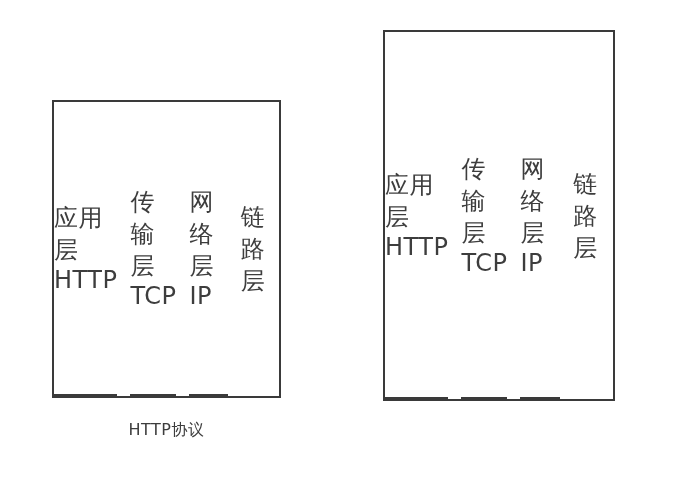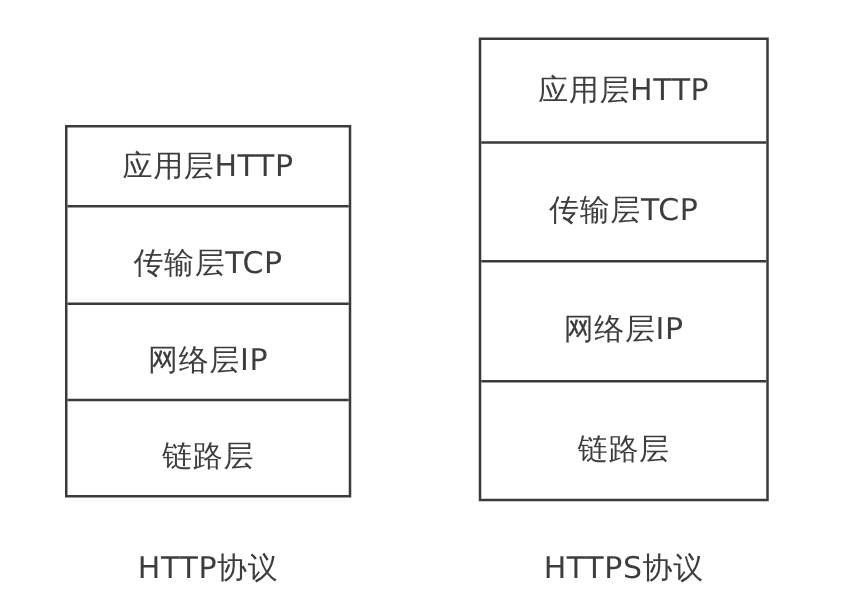--- a/index.html
+++ b/index.html
@@ -13,21 +13,21 @@
     width: 694px;
     height: 492px;
     background: var(--color-background, #ffffff);
     overflow: hidden;
   }
   .stack {
     position: absolute;
     box-sizing: border-box;
     border: 2px solid var(--color-border, #3a3a3a);
     display: flex;
-    flex-direction: column;
+    flex-direction: row;
     background: var(--color-background, #ffffff);
     gap: 13px;
   }
   .stack-http {
     left: 52px;
     top: 100px;
     width: 229px;
     height: 298px;
   }
   .stack-https {
@@ -47,25 +47,25 @@
     letter-spacing: 0.5px;
   }
   .layer-row:last-child {
     border-bottom: none;
   }
   .layer-row.ssl {
     color: var(--color-ssl, #ff0000);
   }
   .stack-caption {
     position: absolute;
-    top: 440px;
+    top: 416px;
     height: 28px;
     line-height: 28px;
     text-align: center;
-    font-size: 24px;
+    font-size: 16px;
     color: var(--color-text, #3d3d3d);
     letter-spacing: 0.5px;
   }
   .caption-http {
     left: 52px;
     width: 229px;
   }
   .caption-https {
     left: 383px;
     width: 232px;
@@ -93,16 +93,15 @@
 
   <div class="stack-caption caption-http">HTTP协议</div>
 
   <div class="stack stack-https">
     <div class="layer-row">应用层HTTP</div>
     <div class="layer-row">传输层TCP</div>
     <div class="layer-row">网络层IP</div>
     <div class="layer-row">链路层</div>
   </div>
 
-  <div class="stack-caption caption-https">HTTPS协议</div>
 
 
 </div>
 
 </body></html>

